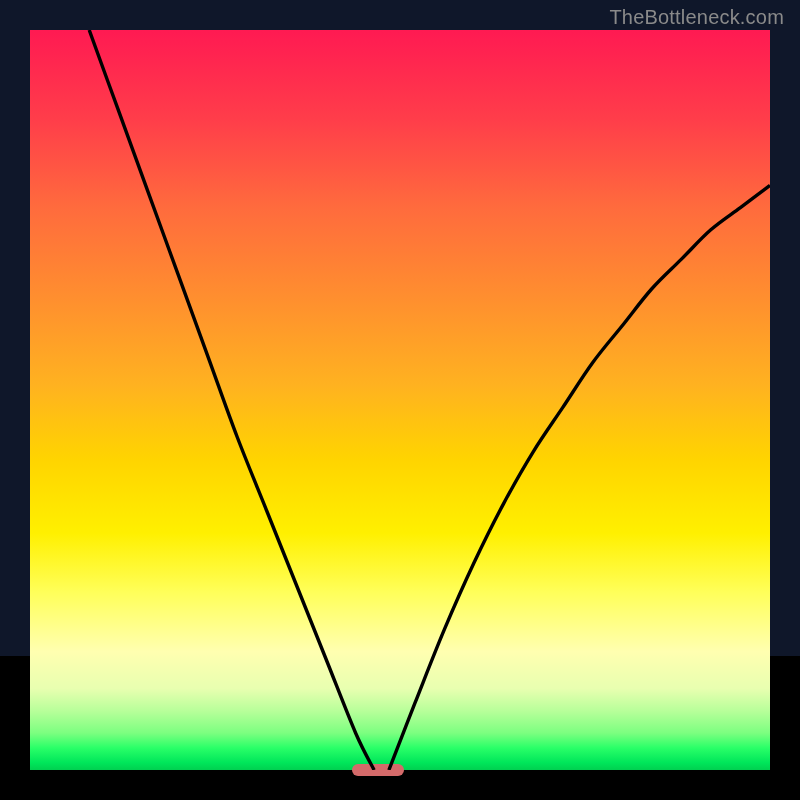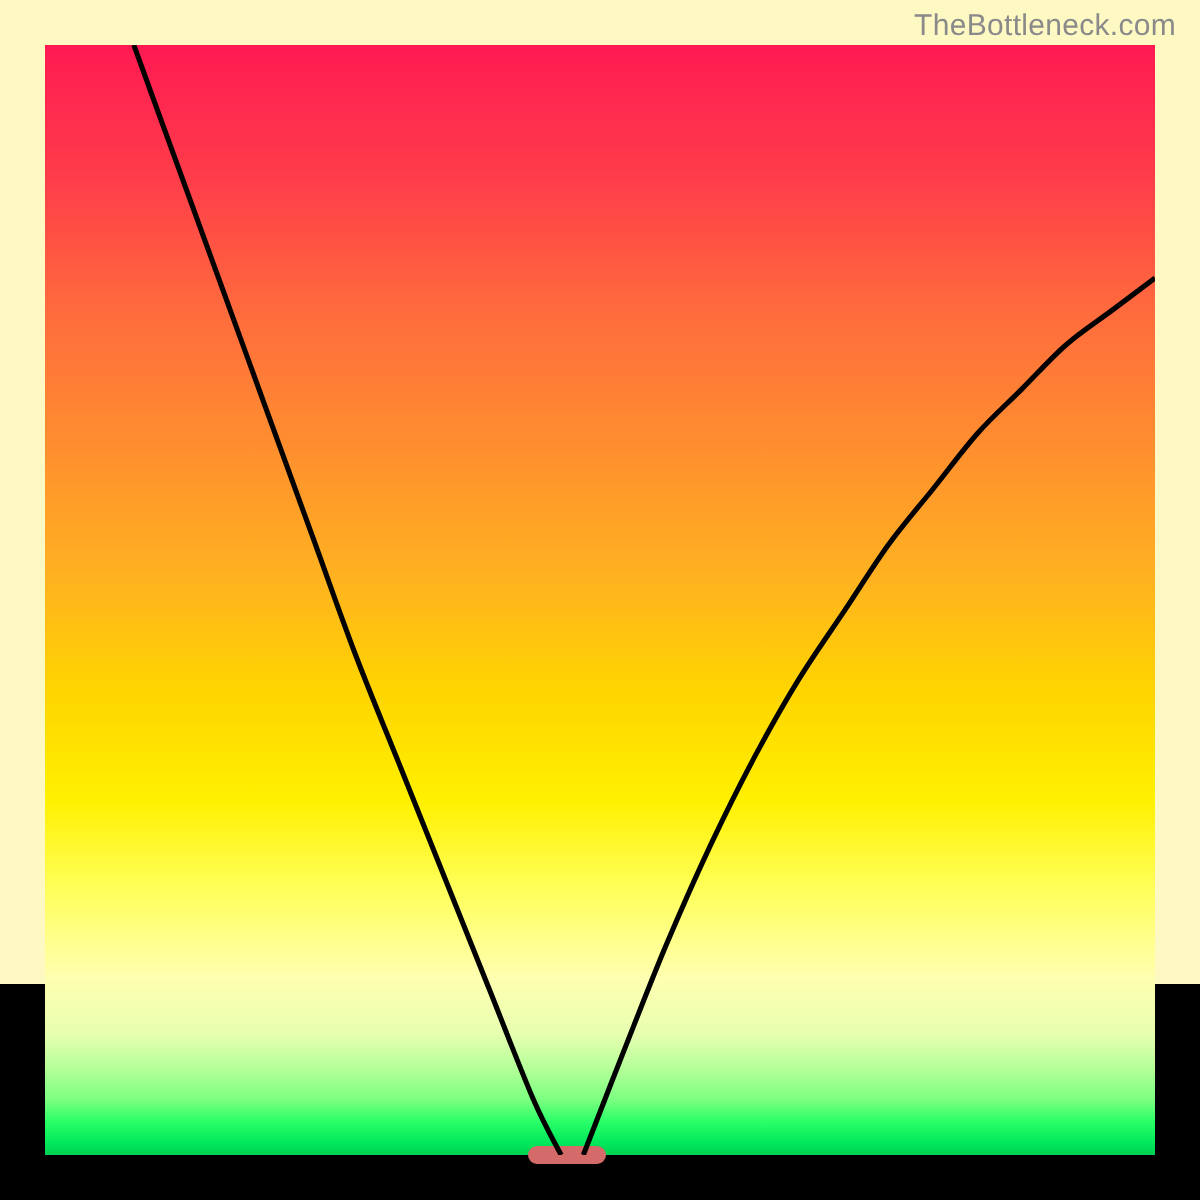--- a/index.html
+++ b/index.html
@@ -1,16 +1,16 @@
 <!DOCTYPE html>
 <html><head>
 <meta charset="utf-8">
 <style>
   html,body{margin:0;padding:0;width:800px;height:800px;background:#000;overflow:hidden;font-family:Arial,Helvetica,sans-serif}
-  .frame{position:absolute;left:0;top:0;width:800px;height:656px;background:#fef9c3}
+  .frame{position:absolute;left:0;top:0;width:800px;height:656px;background:#0f172a}
   .plot{
     position:absolute;
     left:30px;top:30px;width:740px;height:740px;
     background:linear-gradient(to bottom,
       #ff1a52 0%,
       #ff3d4a 12%,
       #ff6b3d 24%,
       #ff8e2f 36%,
       #ffb220 48%,
       #ffd400 58%,

